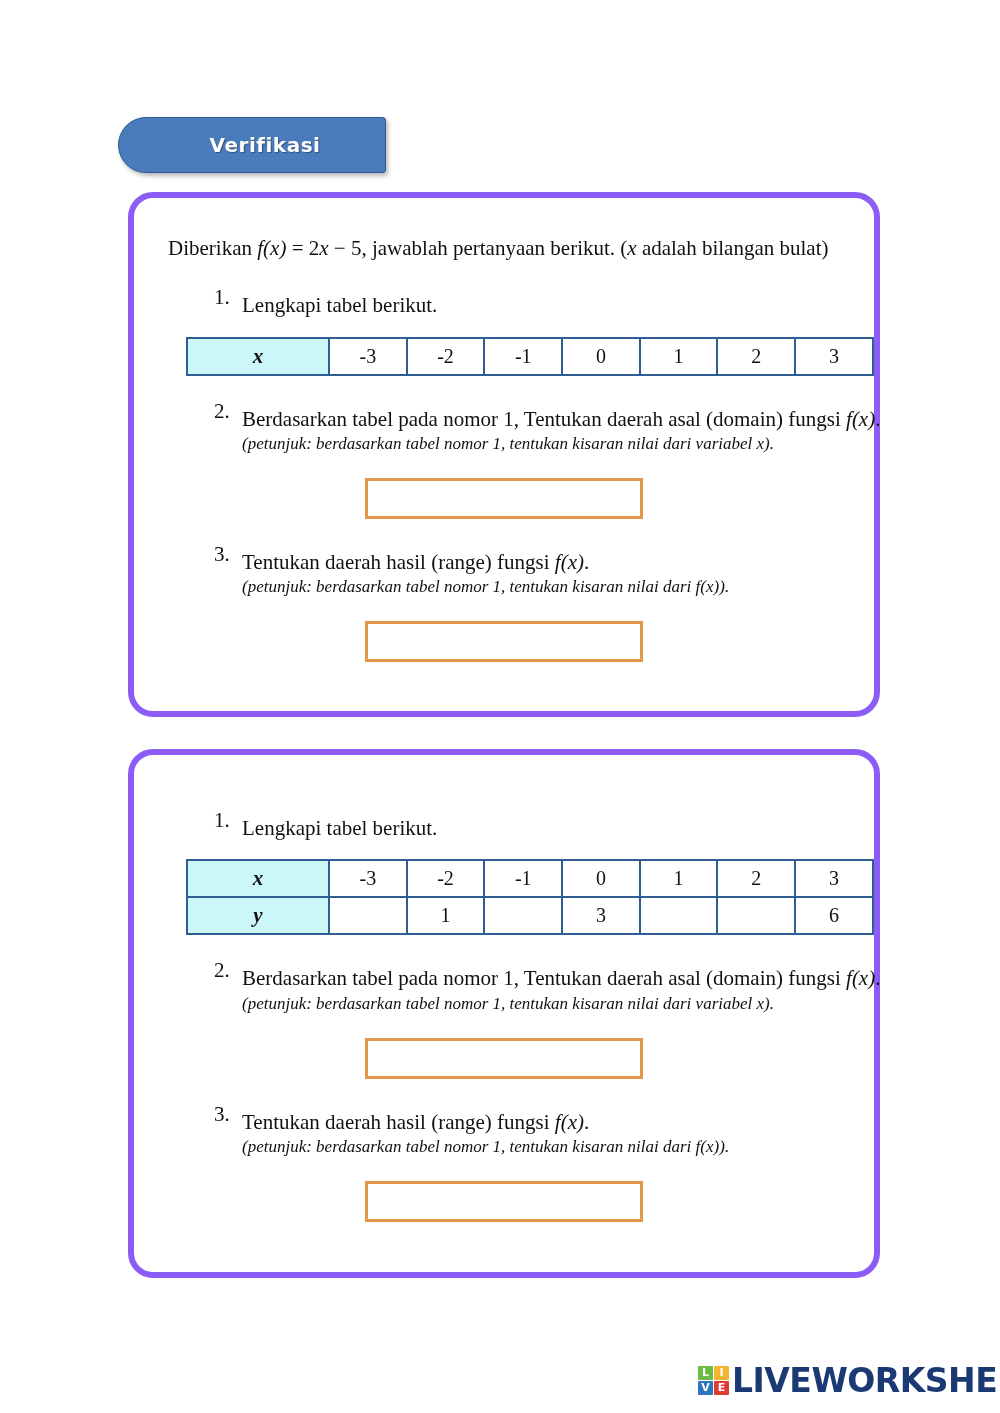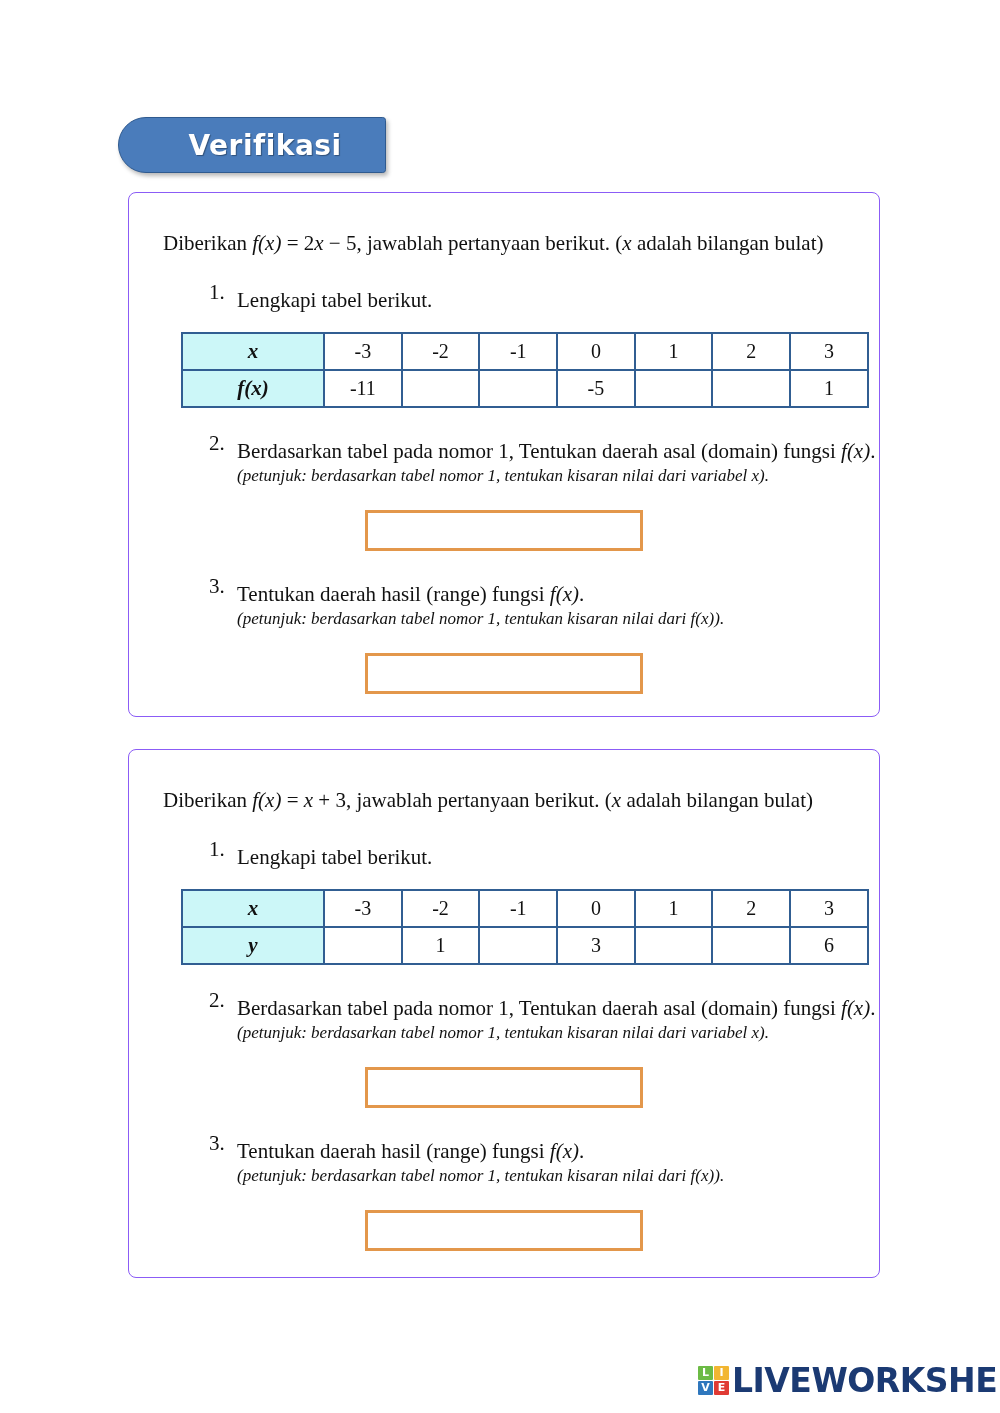--- a/index.html
+++ b/index.html
@@ -36,32 +36,32 @@
   .banner-label {
     position: absolute;
     inset: 0;
     display: flex;
     align-items: center;
     justify-content: center;
     padding-left: 26px;
     color: #ffffff;
     font-family: "DejaVu Sans", "Liberation Sans", sans-serif;
     font-weight: bold;
-    font-size: 28px;
+    font-size: 20px;
     letter-spacing: 0.5px;
     text-shadow: 1px 1px 1px rgba(0,0,0,0.35);
   }
 
   
   .panel {
     position: absolute;
     left: 128px;
     width: 752px;
-    border: 1px solid #8b5cf6;
-    border-radius: 8px;
+    border: 6px solid #8b5cf6;
+    border-radius: 25px;
     background: #ffffff;
   }
   #panel-1 { top: 192px; height: 525px; }
   #panel-2 { top: 749px; height: 529px; }
 
   .panel-inner {
     padding: 30px 34px 0 34px;
   }
 
   .intro {
@@ -211,30 +211,20 @@
           <tr>
             <td class="hdr">x</td>
             <td>-3</td>
             <td>-2</td>
             <td>-1</td>
             <td>0</td>
             <td>1</td>
             <td>2</td>
             <td>3</td>
           </tr>
-          <tr>
-            <td class="hdr">f(x)</td>
-            <td>-11</td>
-            <td></td>
-            <td></td>
-            <td>-5</td>
-            <td></td>
-            <td></td>
-            <td>1</td>
-          </tr>
         </tbody>
       </table>
     </div>
 
     <div class="qitem">
       <div class="qnum">2.</div>
       <div class="qbody">
         <div class="qtext"><span>Berdasarkan tabel pada nomor 1, Tentukan daerah asal (domain) fungsi </span><span class="mi">f</span><span class="mi">(x)</span><span>.</span></div>
         <div class="qhint">(petunjuk: berdasarkan tabel nomor 1, tentukan kisaran nilai dari variabel x).</div>
       </div>
@@ -255,21 +245,20 @@
     <div class="answer-row">
       <div class="answer-box"></div>
     </div>
 
   </div>
 </div>
 
 <div class="panel" id="panel-2">
   <div class="panel-inner">
 
-    <p class="intro"><span>Diberikan </span><span class="mi">f</span><span class="mi">(x)</span><span> = </span><span class="mi">x</span><span> + 3, jawablah pertanyaan berikut. (</span><span class="mi">x</span><span> adalah bilangan bulat)</span></p>
 
     <div class="qitem">
       <div class="qnum">1.</div>
       <div class="qbody">
         <div class="qtext">Lengkapi tabel berikut.</div>
       </div>
     </div>
 
     <div class="tbl-wrap">
       <table class="grid">

